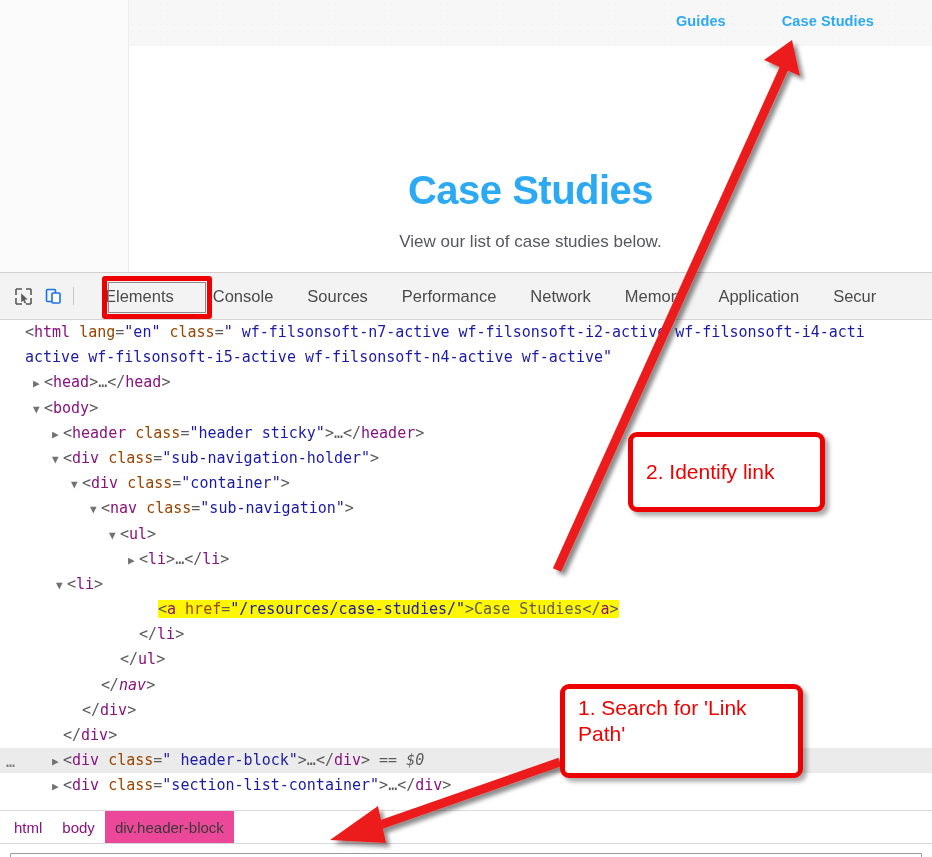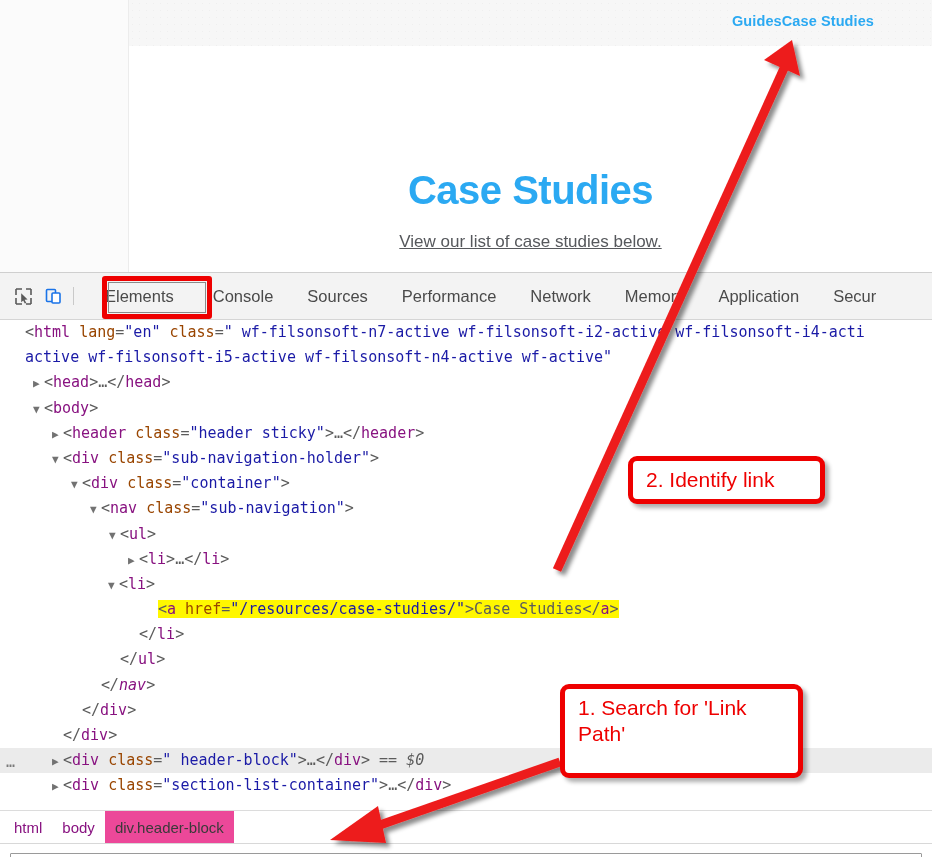--- a/index.html
+++ b/index.html
@@ -33,21 +33,21 @@
   .subnav-bar {
     position: absolute; left: 0; top: 0; width: 803px; height: 46px;
     background: #f7f7f7;
     border-bottom: 1px solid #e6e6e6;
     background-image:
       radial-gradient(circle, #efefef 0.6px, transparent 0.7px);
     background-size: 7px 7px;
   }
   .subnav-links {
     position: absolute; right: 58px; top: 13px;
-    display: flex; align-items: center;
+    display: flex; gap: 56px; align-items: center;
   }
   .subnav-link {
     color: #2BA9F2;
     font-size: 14.5px;
     font-weight: bold;
     letter-spacing: 0.1px;
     cursor: pointer;
     white-space: nowrap;
   }
   .hero {
@@ -60,21 +60,20 @@
     color: #2BA9F2;
     font-size: 40px;
     font-weight: bold;
     letter-spacing: -0.5px;
   }
   .hero-sub {
     position: absolute; left: 0; top: 186px; width: 803px;
     text-align: center;
     color: #56585c;
     font-size: 17px;
-    text-decoration: underline;
   }
 
   
   .devtools {
     position: absolute; left: 0; top: 272px; width: 932px; height: 585px;
     background: #ffffff;
     border-top: 1px solid #cfcfcf;
   }
   .dt-toolbar {
     position: relative;
@@ -193,21 +192,21 @@
     color: #ee0000;
     font-size: 21px;
     font-family: "Liberation Sans", sans-serif;
     box-sizing: border-box;
     box-shadow: 4px 4px 4px rgba(0,0,0,0.32);
     display: flex; align-items: center;
     padding: 6px 13px;
     z-index: 60;
     line-height: 1.25;
   }
-  #callout-identify { left: 628px; top: 456px; width: 197px; height: 48px; }
+  #callout-identify { left: 628px; top: 432px; width: 197px; height: 80px; }
   #callout-search  { left: 560px; top: 684px; width: 243px; height: 94px; align-items: flex-start; }
 
   svg.overlay { position: absolute; left: 0; top: 0; width: 932px; height: 857px; pointer-events: none; z-index: 50; }
 </style>
 </head>
 <body>
 
 <div id="root">
 
   <div class="page-area">
@@ -260,21 +259,21 @@
         <div class="dom-row"><span style="padding-left: 14px;"><span class="arrowtog"></span><span><span class="punc">&lt;</span><span class="tag">html</span><span class="punc"> </span><span class="attr">lang</span><span class="punc">=</span><span class="val">"en"</span><span class="punc"> </span><span class="attr">class</span><span class="punc">=</span><span class="val">" wf-filsonsoft-n7-active wf-filsonsoft-i2-active wf-filsonsoft-i4-acti</span></span></span></div>
         <div class="dom-row"><span style="padding-left: 14px;"><span class="arrowtog"></span><span><span class="val">active wf-filsonsoft-i5-active wf-filsonsoft-n4-active wf-active"</span></span></span></div>
         <div class="dom-row"><span style="padding-left: 33px; margin-top: 19px;"><span class="arrowtog">▶</span><span><span class="punc">&lt;</span><span class="tag">head</span><span class="punc">&gt;</span><span class="text">…</span><span class="punc">&lt;/</span><span class="tag">head</span><span class="punc">&gt;</span></span></span></div>
         <div class="dom-row"><span style="padding-left: 33px;"><span class="arrowtog">▼</span><span><span class="punc">&lt;</span><span class="tag">body</span><span class="punc">&gt;</span></span></span></div>
         <div class="dom-row"><span style="padding-left: 52px;"><span class="arrowtog">▶</span><span><span class="punc">&lt;</span><span class="tag">header</span><span class="punc"> </span><span class="attr">class</span><span class="punc">=</span><span class="val">"header sticky"</span><span class="punc">&gt;</span><span class="text">…</span><span class="punc">&lt;/</span><span class="tag">header</span><span class="punc">&gt;</span></span></span></div>
         <div class="dom-row"><span style="padding-left: 52px;"><span class="arrowtog">▼</span><span><span class="punc">&lt;</span><span class="tag">div</span><span class="punc"> </span><span class="attr">class</span><span class="punc">=</span><span class="val">"sub-navigation-holder"</span><span class="punc">&gt;</span></span></span></div>
         <div class="dom-row"><span style="padding-left: 71px;"><span class="arrowtog">▼</span><span><span class="punc">&lt;</span><span class="tag">div</span><span class="punc"> </span><span class="attr">class</span><span class="punc">=</span><span class="val">"container"</span><span class="punc">&gt;</span></span></span></div>
         <div class="dom-row"><span style="padding-left: 90px;"><span class="arrowtog">▼</span><span><span class="punc">&lt;</span><span class="tag">nav</span><span class="punc"> </span><span class="attr">class</span><span class="punc">=</span><span class="val">"sub-navigation"</span><span class="punc">&gt;</span></span></span></div>
         <div class="dom-row"><span style="padding-left: 109px;"><span class="arrowtog">▼</span><span><span class="punc">&lt;</span><span class="tag">ul</span><span class="punc">&gt;</span></span></span></div>
         <div class="dom-row"><span style="padding-left: 128px;"><span class="arrowtog">▶</span><span><span class="punc">&lt;</span><span class="tag">li</span><span class="punc">&gt;</span><span class="text">…</span><span class="punc">&lt;/</span><span class="tag">li</span><span class="punc">&gt;</span></span></span></div>
-        <div class="dom-row"><span style="padding-left: 108px;"><span class="arrowtog">▼</span><span><span class="punc">&lt;</span><span class="tag">li</span><span class="punc">&gt;</span></span></span></div>
+        <div class="dom-row"><span style="padding-left: 56px;"><span class="arrowtog">▼</span><span><span class="punc">&lt;</span><span class="tag">li</span><span class="punc">&gt;</span></span></span></div>
         <div class="dom-row"><span style="padding-left: 147px;"><span class="arrowtog"></span><span class="hl"><span class="punc">&lt;</span><span class="tag">a</span><span class="punc"> </span><span class="attr">href</span><span class="punc">=</span><span class="val">"/resources/case-studies/"</span><span class="punc">&gt;</span><span class="text">Case Studies</span><span class="punc">&lt;/</span><span class="tag">a</span><span class="punc">&gt;</span></span></span></div>
         <div class="dom-row"><span style="padding-left: 128px;"><span class="arrowtog"></span><span><span class="punc">&lt;/</span><span class="tag">li</span><span class="punc">&gt;</span></span></span></div>
         <div class="dom-row"><span style="padding-left: 109px; margin-top: 40px;"><span class="arrowtog"></span><span><span class="punc">&lt;/</span><span class="tag">ul</span><span class="punc">&gt;</span></span></span></div>
         <div class="dom-row"><span style="padding-left: 90px; font-style: italic;"><span class="arrowtog"></span><span><span class="punc">&lt;/</span><span class="tag">nav</span><span class="punc">&gt;</span></span></span></div>
         <div class="dom-row"><span style="padding-left: 71px;"><span class="arrowtog"></span><span><span class="punc">&lt;/</span><span class="tag">div</span><span class="punc">&gt;</span></span></span></div>
         <div class="dom-row"><span style="padding-left: 52px;"><span class="arrowtog"></span><span><span class="punc">&lt;/</span><span class="tag">div</span><span class="punc">&gt;</span></span></span></div>
         <div class="dom-row selected"><span class="ellipsis-btn">…</span><span style="padding-left: 52px;"><span class="arrowtog">▶</span><span><span class="punc">&lt;</span><span class="tag">div</span><span class="punc"> </span><span class="attr">class</span><span class="punc">=</span><span class="val">" header-block"</span><span class="punc">&gt;</span><span class="text">…</span><span class="punc">&lt;/</span><span class="tag">div</span><span class="punc">&gt;</span><span class="dollar"> == $0</span></span></span></div>
         <div class="dom-row"><span style="padding-left: 52px;"><span class="arrowtog">▶</span><span><span class="punc">&lt;</span><span class="tag">div</span><span class="punc"> </span><span class="attr">class</span><span class="punc">=</span><span class="val">"section-list-container"</span><span class="punc">&gt;</span><span class="text">…</span><span class="punc">&lt;/</span><span class="tag">div</span><span class="punc">&gt;</span></span></span></div>
       </div>
 

